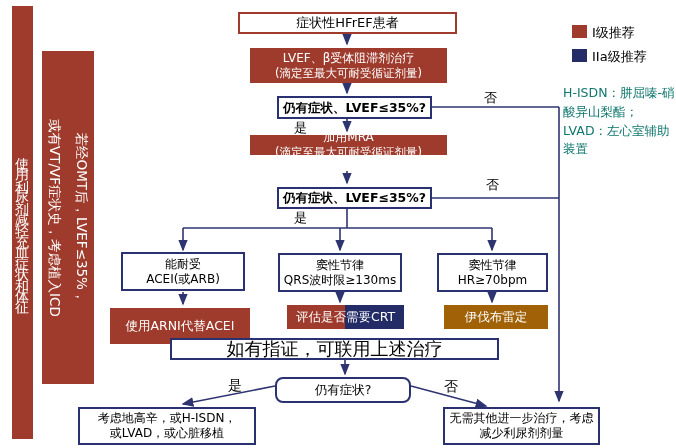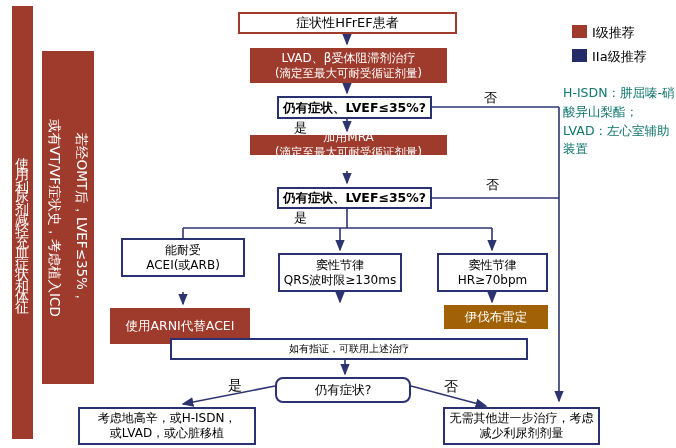--- a/index.html
+++ b/index.html
@@ -69,54 +69,58 @@
   <div class="bar2">
     <div class="bar2-text">
       <div>若经OMT后，LVEF≤35%，</div>
       <div>或有VT/VF症状史，考虑植入ICD</div>
     </div>
   </div>
 
   <div class="box white-red" style="left:238px;top:12px;width:219px;height:22px;font-size:13px;">症状性HFrEF患者</div>
 
   <div class="box red-fill" style="left:250px;top:48px;width:197px;height:35px;font-size:12px;">
-    <div>LVAD、β受体阻滞剂治疗</div>
+    <div>LVEF、β受体阻滞剂治疗</div>
     <div style="font-size:11.5px;">(滴定至最大可耐受循证剂量)</div>
   </div>
 
   <div class="box white-navy" style="left:277px;top:96px;width:155px;height:23px;font-size:12.5px;font-weight:bold;">仍有症状、LVEF≤35%?</div>
   <div class="lbl" style="left:294px;top:119px;">是</div>
   <div class="lbl" style="left:484px;top:89px;">否</div>
 
   <div class="box red-fill" style="left:250px;top:135px;width:197px;height:20px;font-size:12px;">
     <div>加用MRA</div>
     <div style="font-size:11.5px;">(滴定至最大可耐受循证剂量)</div>
   </div>
 
   <div class="box white-navy" style="left:277px;top:187px;width:155px;height:22px;font-size:12.5px;font-weight:bold;">仍有症状、LVEF≤35%?</div>
   <div class="lbl" style="left:294px;top:209px;">是</div>
   <div class="lbl" style="left:486px;top:176px;">否</div>
 
-  <div class="box white-navy" style="left:121px;top:238px;width:124px;height:39px;font-size:12px;">
+  <div class="box white-navy" style="left:121px;top:252px;width:124px;height:39px;font-size:12px;">
     <div>能耐受</div>
     <div>ACEI(或ARB)</div>
   </div>
   <div class="box white-navy" style="left:278px;top:253px;width:124px;height:39px;font-size:12px;">
     <div>窦性节律</div>
     <div>QRS波时限≥130ms</div>
   </div>
   <div class="box white-navy" style="left:437px;top:253px;width:111px;height:39px;font-size:12px;">
     <div>窦性节律</div>
     <div>HR≥70bpm</div>
   </div>
 
   <div class="box red-fill" style="left:110px;top:308px;width:140px;height:36px;font-size:12.5px;">使用ARNI代替ACEI</div>
+  <div class="box crt-split" style="left:287px;top:305px;width:117px;height:24px;font-size:12.5px;">
+    <span>评估是否</span>
+      <span>需要CRT</span>
+  </div>
   <div class="box navy-fill" style="left:444px;top:305px;width:104px;height:24px;font-size:12.5px;">伊伐布雷定</div>
 
-  <div class="box white-navy" style="left:170px;top:338px;width:358px;height:22px;font-size:10px;">如有指证，可联用上述治疗</div>
+  <div class="box white-navy" style="left:170px;top:338px;width:329px;height:22px;font-size:18px;">如有指证，可联用上述治疗</div>
 
   <div class="box white-navy" style="left:275px;top:377px;width:136px;height:26px;font-size:12.5px;border-radius:8px;">仍有症状?</div>
   <div class="lbl" style="left:228px;top:377px;font-size:14px;">是</div>
   <div class="lbl" style="left:444px;top:378px;font-size:14px;">否</div>
 
   <div class="box white-navy" style="left:78px;top:407px;width:178px;height:38px;font-size:12px;">
     <div>考虑地高辛，或H-ISDN，</div>
     <div>或LVAD，或心脏移植</div>
   </div>
   <div class="box white-navy" style="left:443px;top:407px;width:157px;height:38px;font-size:12px;">

